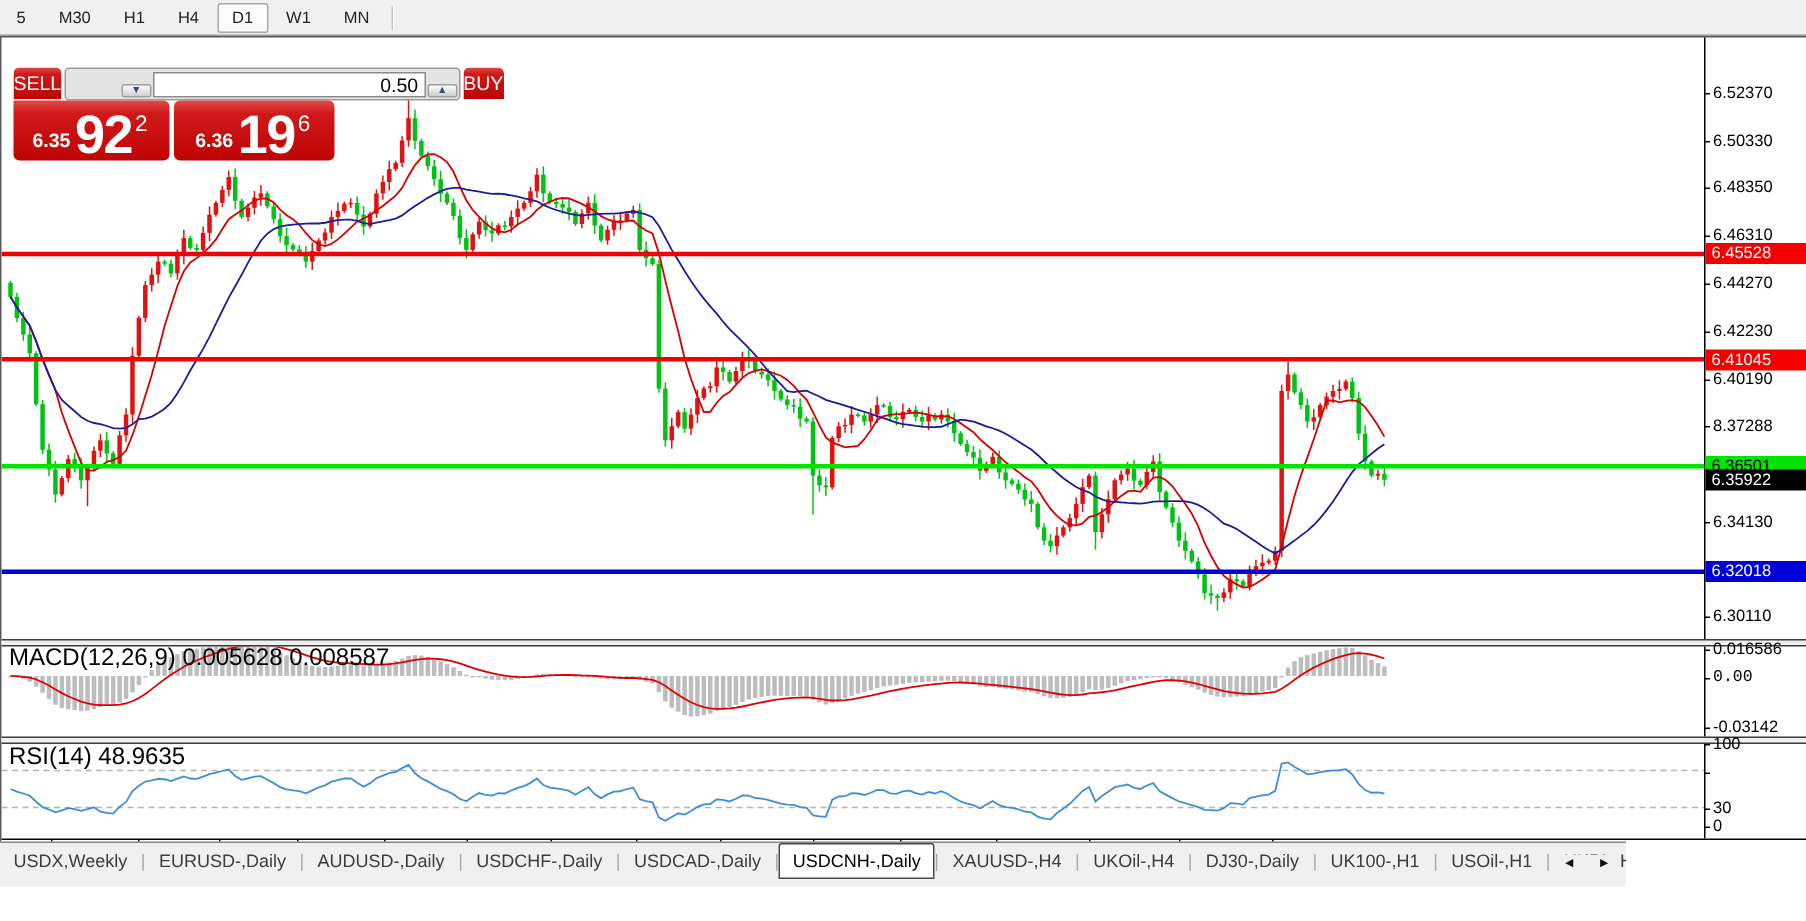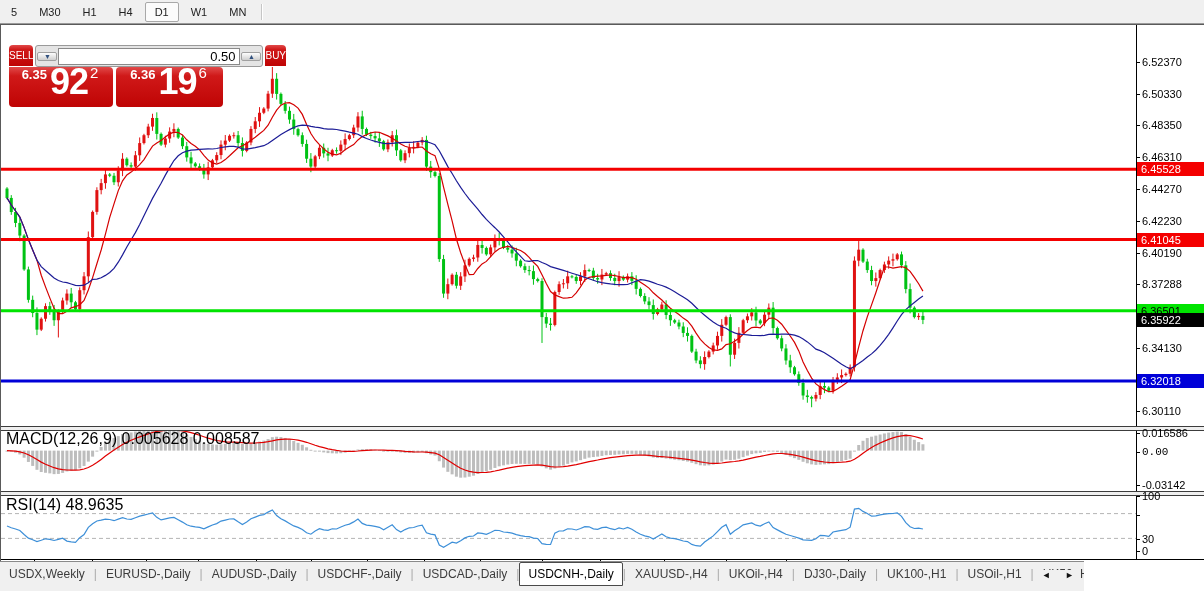--- a/index.html
+++ b/index.html
@@ -24,31 +24,31 @@
   .price-badge{position:absolute;left:1136px;width:68px;height:14px;font-size:11px;
                line-height:14px;padding-left:4px;white-space:nowrap;}
   .date-tick{position:absolute;width:1px;height:4px;background:#000;}
   #chart-title{position:absolute;left:6px;top:4px;font-size:12px;color:#000;}
   #chart-title .mk{font-size:9px;margin-right:4px;}
   .ind-label{position:absolute;left:5px;font-size:16px;color:#000;z-index:3;}
   
   #trade{position:absolute;left:8px;top:20px;width:214px;z-index:5;}
   .trow1{display:flex;height:22px;}
   .redgrad{background:linear-gradient(180deg,#e14a4a 0%,#d01919 22%,#bf0404 100%);color:#fff;}
-  .tbtn{width:50px;font-size:10px;display:flex;align-items:center;justify-content:center;
+  .tbtn{width:50px;font-size:13px;display:flex;align-items:center;justify-content:center;
         border-radius:4px 4px 0 0;border-bottom:1px solid #fff;cursor:pointer;}
   .spingrp{flex:1;margin:0 2px;background:#e4e4e4;border:1px solid #9a9a9a;border-radius:3px;
-           display:flex;align-items:center;}
+           display:flex;align-items:flex-end;padding-left:36px;}
   .spin{width:18px;background:linear-gradient(#fdfdfd,#cfcfcf);border:1px solid #a0a0a0;
         margin:1px;border-radius:2px;font-size:7px;color:#30507e;display:flex;
         align-items:center;justify-content:center;cursor:pointer;}
   .vol{flex:1;background:#fff;border:1px solid #8a8a8a;margin:1px 0;font-size:13px;
        text-align:right;padding:0 4px 0 0;color:#000;font-family:"Liberation Sans",sans-serif;min-width:0;}
   .trow2{display:flex;margin-top:0px;}
-  .pbox{height:38px;border-radius:4px;display:flex;align-items:flex-start;justify-content:center;
+  .pbox{height:38px;border-radius:4px;display:flex;align-items:flex-end;justify-content:center;
         padding-bottom:2px;cursor:pointer;}
   .pbox.sell{width:104px;margin-right:3px;border-top-left-radius:0;}
   .pbox.buy{width:107px;}
   .psm{font-size:13px;font-weight:bold;margin:0 3px 4px 0;}
   .pbig{font-size:36px;line-height:30px;font-weight:700;letter-spacing:-1px;}
   .psup{font-size:15px;line-height:12px;margin:0 2px 16px 2px;}
   
   #dateaxis{position:absolute;left:0;top:534px;width:1204px;height:26px;background:#fff;
             border-top:1px solid #000;}
   .date-label{position:absolute;top:6px;font-size:11px;color:#000;white-space:nowrap;}

